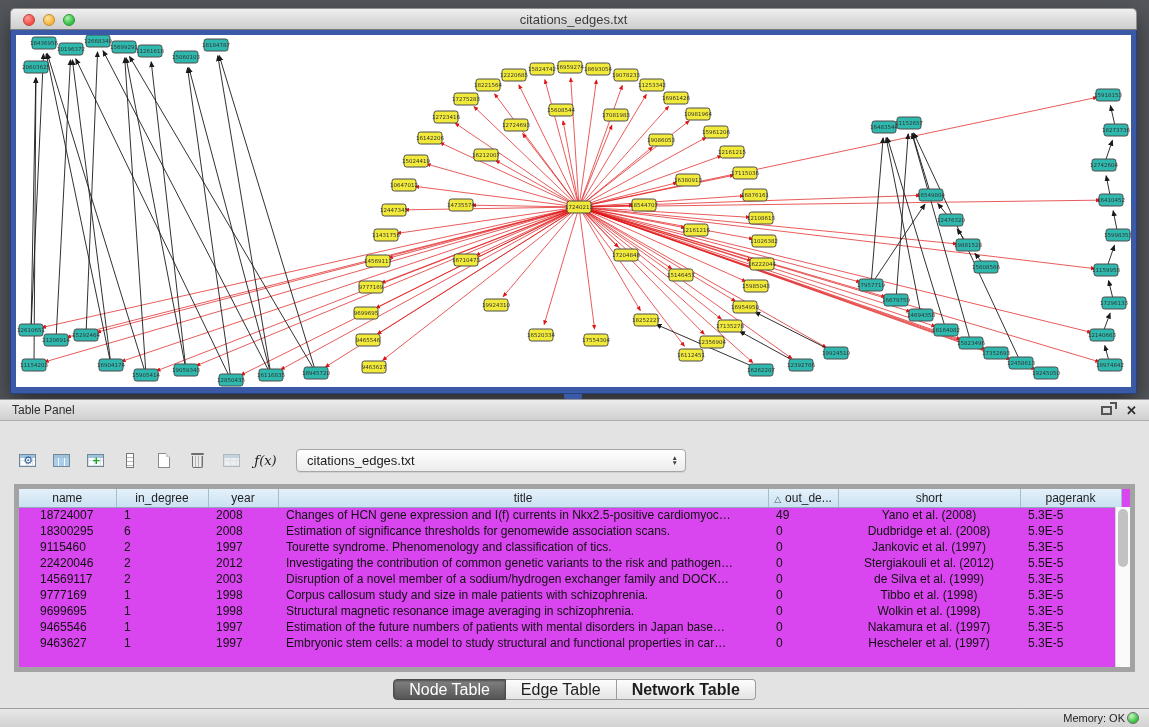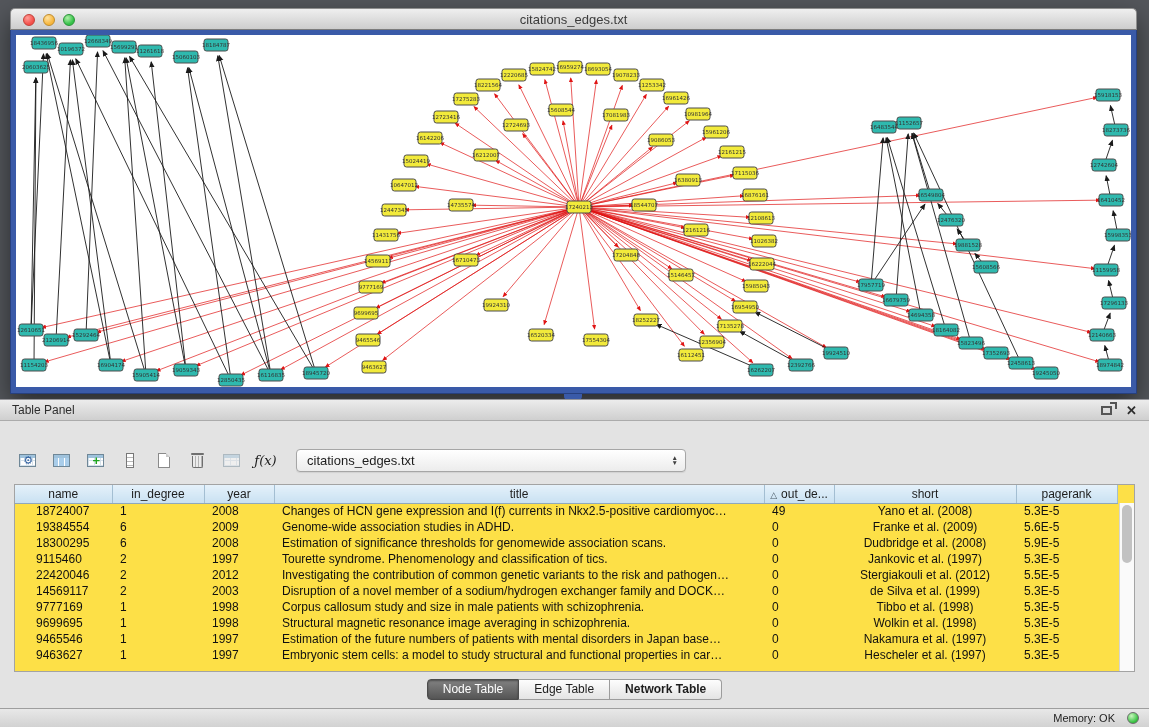--- a/index.html
+++ b/index.html
@@ -60,44 +60,44 @@
                 display:inline-block; position:relative; margin-top:3px; }
   .mini-trash::before { content:""; position:absolute; top:-3px; left:-2px; right:-2px; height:2px;
                         background:#6f6f6f; border-radius:1px; }
   .fx { font-family:"DejaVu Serif", serif; font-style:italic; font-size:13px; color:#191919; }
 
   .combo { margin-left:10px; width:390px; height:23px; background:linear-gradient(#ffffff,#ececec);
            border:1px solid #a6a6a6; border-radius:4px; display:flex; align-items:center;
            padding:0 7px 0 10px; font-size:13px; color:#1d1d1d; box-shadow:0 1px 1px rgba(0,0,0,.08); }
   .combo .arrows { margin-left:auto; display:flex; flex-direction:column; font-size:6.5px; line-height:5px; color:#3f3f3f; }
 
-  .table-box { position:relative; flex:1; border:1px solid #a3a3a3; background:#fde047; overflow:hidden; }
+  .table-box { position:relative; flex:1; border:5px solid #a3a3a3; background:#d946ef; overflow:hidden; }
   table { border-collapse:collapse; table-layout:fixed; font-size:12px; }
   thead th { height:18px; background:linear-gradient(#e5f1fa,#c9e1f2); border-right:1px solid #a3bed2;
              border-bottom:1px solid #8fa8bc; font-weight:normal; color:#1d1d1d; text-align:center;
              padding:0 3px; overflow:hidden; white-space:nowrap; }
   thead th .sort { font-size:9px; color:#4a5a66; margin-right:4px; }
   tbody td { height:16px; padding:0 8px; white-space:nowrap; overflow:hidden; color:#101010; }
   tbody td.center { text-align:center; }
   tbody td:first-child { padding-left:21px; }
   .vscroll { position:absolute; top:18px; right:0; bottom:0; width:15px; background:#fafafa; border-left:1px solid #d4d4d4; }
   .vscroll .thumb { position:absolute; top:2px; left:2px; width:10px; height:58px; background:#c2c2c2; border-radius:6px; }
 
   .tabbar { display:flex; justify-content:center; margin-top:7px; height:21px; }
-  .tab { height:21px; line-height:19px; padding:0 15px; font-size:12px;
+  .tab { height:21px; line-height:19px; padding:0 15px; font-size:16px;
          background:linear-gradient(#fdfdfd,#e4e4e4); border:1px solid #9c9c9c; border-left:none; color:#1d1d1d; }
   .tab:first-child { border-left:1px solid #9c9c9c; border-radius:4px 0 0 4px; }
   .tab:last-child { border-radius:0 4px 4px 0;font-weight:bold; }
   .tab.selected { background:linear-gradient(#828282,#555555); color:#fff; border-color:#4c4c4c;
                   box-shadow:inset 0 1px 2px rgba(0,0,0,.4); }
 
   
   .statusbar { position:absolute; left:0; bottom:0; width:1149px; height:19px;
                background:linear-gradient(#e8e8e8,#d2d2d2); border-top:1px solid #9e9e9e;
-               display:flex; align-items:center; justify-content:flex-end; gap:12px; padding:0 10px;
+               display:flex; align-items:center; justify-content:flex-end; gap:2px; padding:0 10px;
                font-size:11px; color:#1e1e1e; }
   .led { width:12px; height:12px; border-radius:50%; border:1px solid #6d6d6d;
          background:radial-gradient(circle at 35% 30%, #c8f7bd, #33c03e 70%); }
 </style>
 </head>
 <body>
 
 <div class="desktop">
 
   <div class="net-window">
@@ -689,29 +689,20 @@
               <tr>
                 <td>18724007</td>
                 <td>1</td>
                 <td>2008</td>
                 <td>Changes of HCN gene expression and I(f) currents in Nkx2.5-positive cardiomyoc…</td>
                 <td>49</td>
                 <td class="center">Yano et al. (2008)</td>
                 <td>5.3E-5</td>
               </tr>
               <tr>
-                <td>19384554</td>
-                <td>6</td>
-                <td>2009</td>
-                <td>Genome-wide association studies in ADHD.</td>
-                <td>0</td>
-                <td class="center">Franke et al. (2009)</td>
-                <td>5.6E-5</td>
-              </tr>
-              <tr>
                 <td>18300295</td>
                 <td>6</td>
                 <td>2008</td>
                 <td>Estimation of significance thresholds for genomewide association scans.</td>
                 <td>0</td>
                 <td class="center">Dudbridge et al. (2008)</td>
                 <td>5.9E-5</td>
               </tr>
               <tr>
                 <td>9115460</td>

